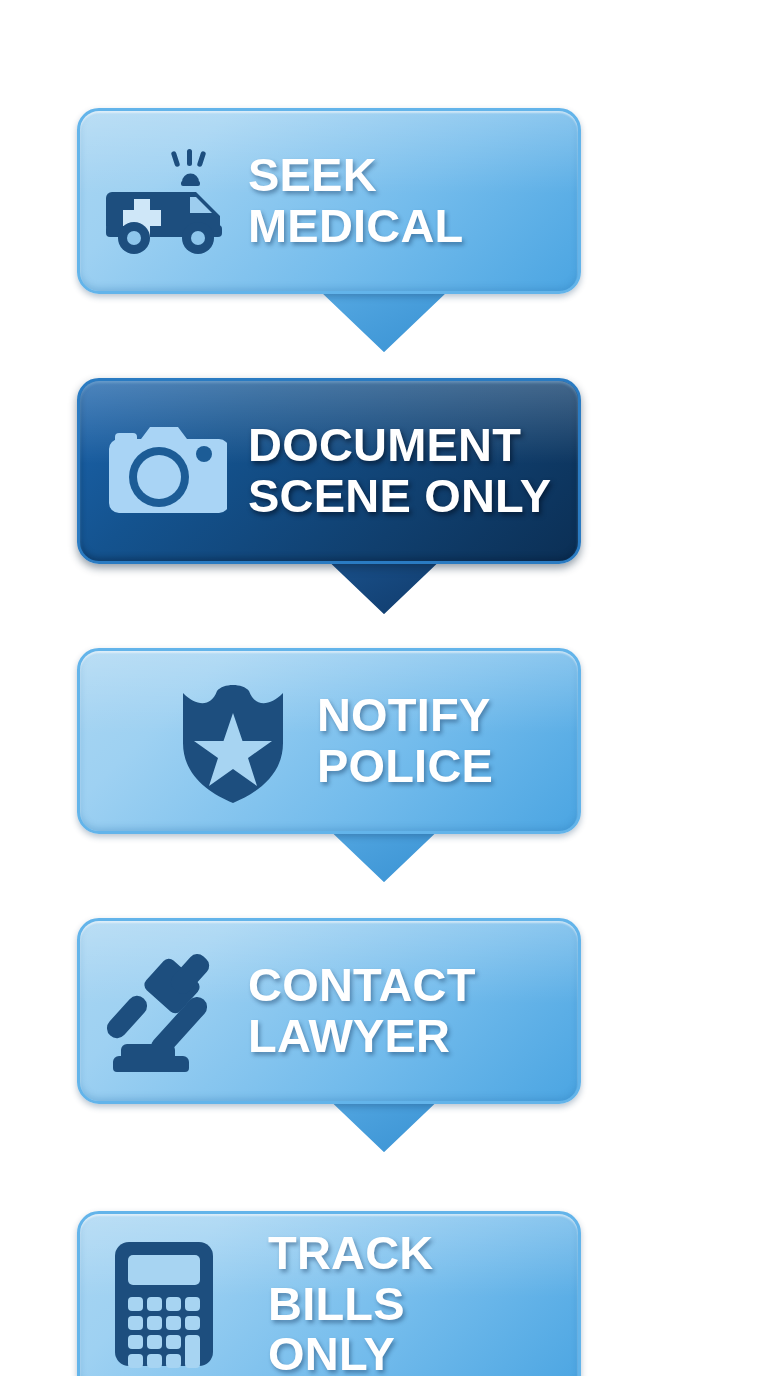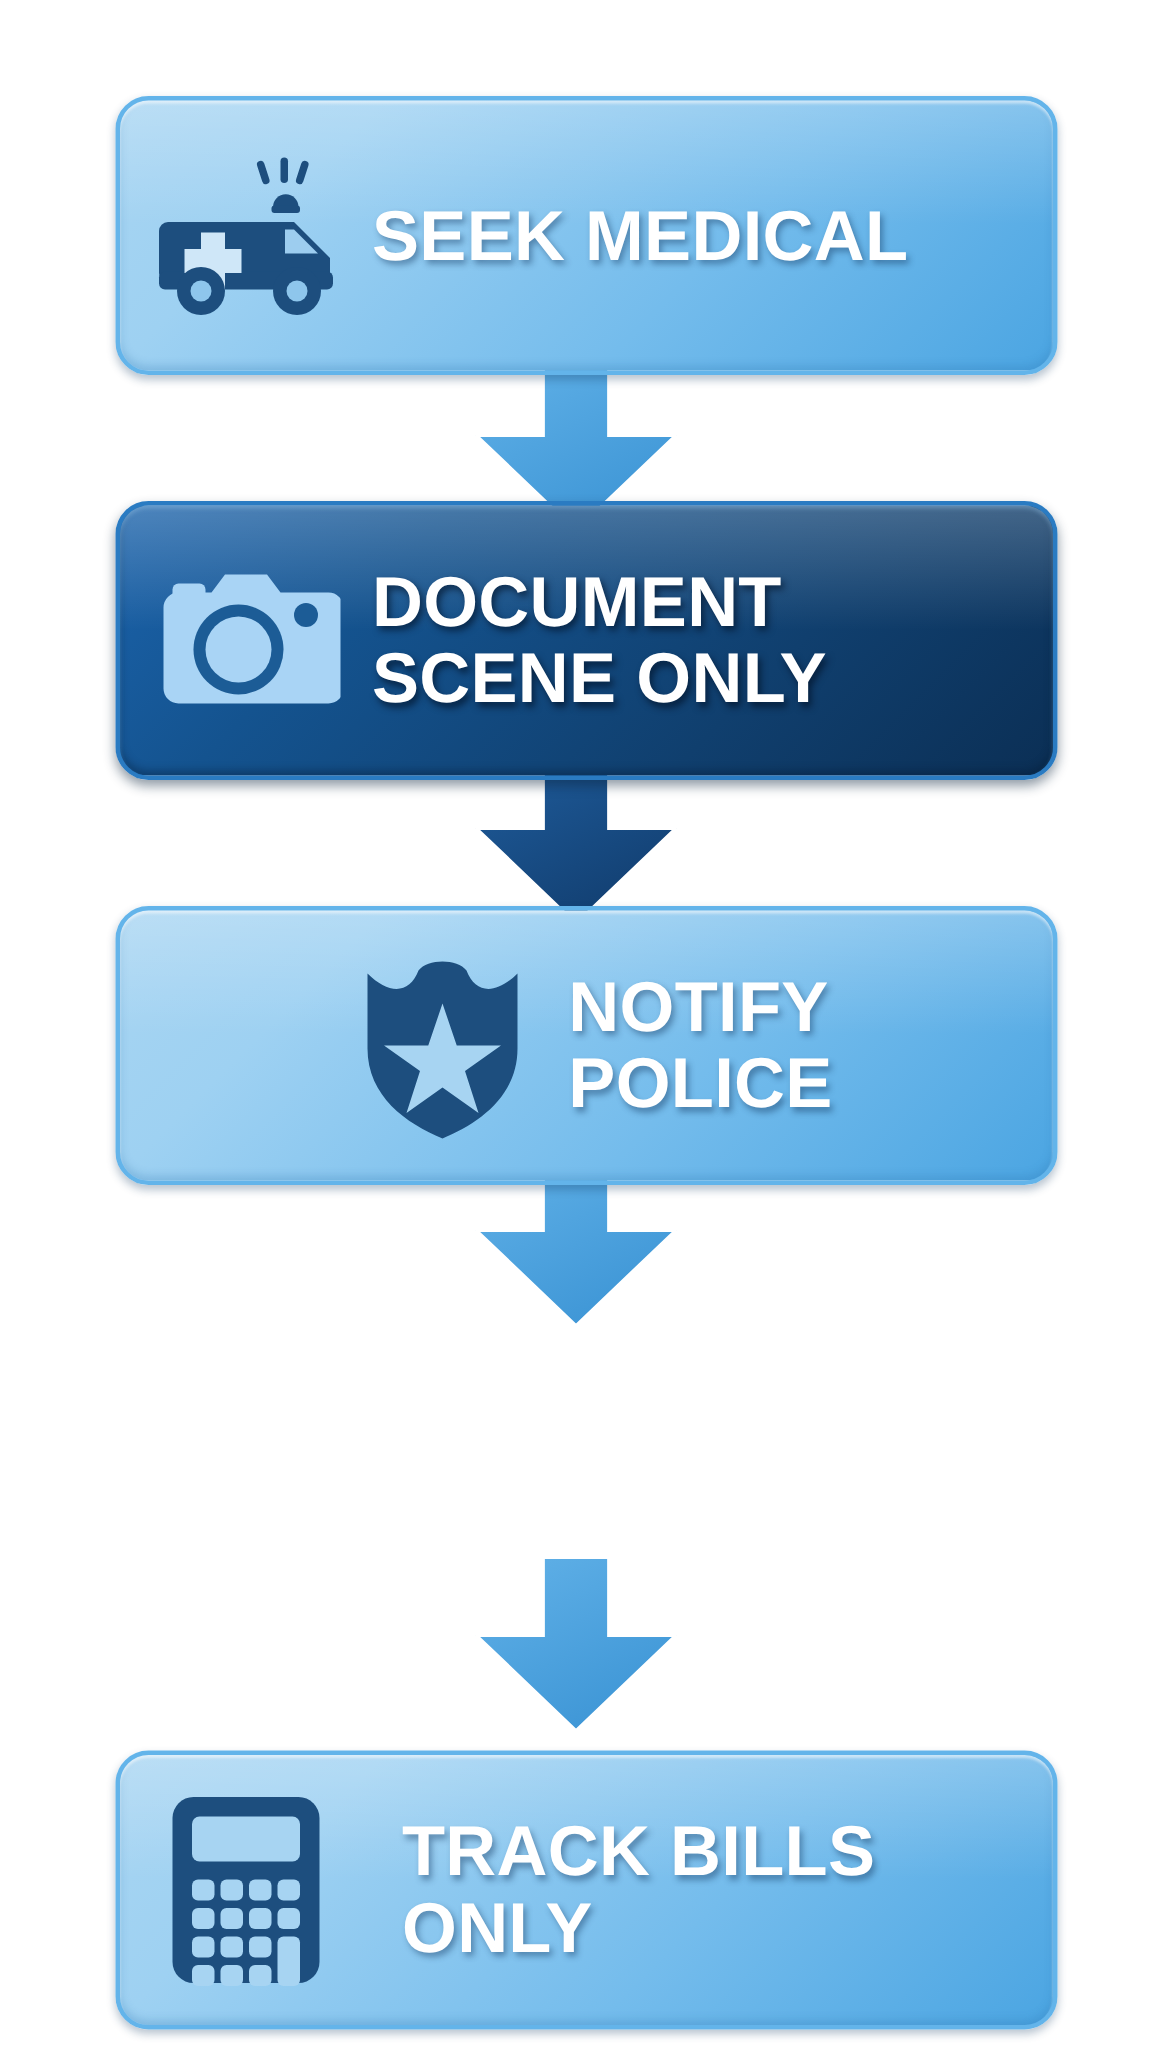--- a/index.html
+++ b/index.html
@@ -18,28 +18,29 @@
     position: relative;
     width: 768px;
     height: 1376px;
     background: #ffffff;
   }
 
   
   .step {
     position: absolute;
     left: 77px;
-    width: 628px;
+    width: 504px;
     height: 186px;
     border-radius: 22px;
     box-sizing: border-box;
     display: flex;
     align-items: center;
     z-index: 3;
     overflow: hidden;
+    margin-top: 44px;
   }
 
   .step-light {
     background: linear-gradient(135deg, #a8d5f2 0%, #9ed1f2 22%, #74bcec 62%, #4ba5e2 100%);
     border: 3px solid #63b4ea;
     box-shadow:
       0 3px 6px rgba(20,60,100,0.30),
       inset 0 2px 2px rgba(255,255,255,0.55),
       inset 0 -3px 6px rgba(40,110,170,0.25);
   }
@@ -215,20 +216,41 @@
         <path d="M6 16 C20 30 34 30 40 14 C46 6 66 6 72 14 C78 30 92 30 106 16
                  L106 66 C106 98 80 116 56 126 C32 116 6 98 6 66 Z" fill="#1d4e7e"></path>
 
         <path d="M56 36 L65.5 64 L95 64 L71 81 L80 109 L56 92 L32 109 L41 81 L17 64 L46.5 64 Z" fill="#a7d4f2"></path>
       </svg>
     </div>
     <div class="label">NOTIFY
 POLICE</div>
   </div>
 
+  <div class="step step-light" style="top:874px;">
+    <div class="icon-wrap">
+      <svg width="126" height="122" viewBox="0 0 126 122" aria-hidden="true">
+        <g fill="#1d4e7e">
+
+          <rect x="48" y="16" width="46" height="40" rx="7" transform="rotate(42 71 36)"></rect>
+
+          <rect x="78" y="2" width="22" height="44" rx="9" transform="rotate(42 89 24)"></rect>
+
+          <rect x="68" y="40" width="20" height="74" rx="10" transform="rotate(42 78 77)"></rect>
+
+          <rect x="16" y="42" width="20" height="50" rx="10" transform="rotate(42 26 67)"></rect>
+
+          <path d="M20 100 a6 6 0 0 1 6 -6 h42 a6 6 0 0 1 6 6 v6 h8 a6 6 0 0 1 6 6 v6
+                   a4 4 0 0 1 -4 4 h-68 a4 4 0 0 1 -4 -4 v-6 a6 6 0 0 1 6 -6 h2 z"></path>
+        </g>
+      </svg>
+    </div>
+    <div class="label">CONTACT
+LAWYER</div>
+  </div>
 
   <div class="step step-light" style="top:1167px;gap:20px;">
     <div class="icon-wrap">
       <svg width="102" height="128" viewBox="0 0 102 128" aria-hidden="true">
 
         <rect x="2" y="2" width="98" height="124" rx="14" fill="#1d4e7e"></rect>
 
         <rect x="15" y="15" width="72" height="30" rx="5" fill="#a7d4f2"></rect>
 
         <g fill="#a7d4f2">

